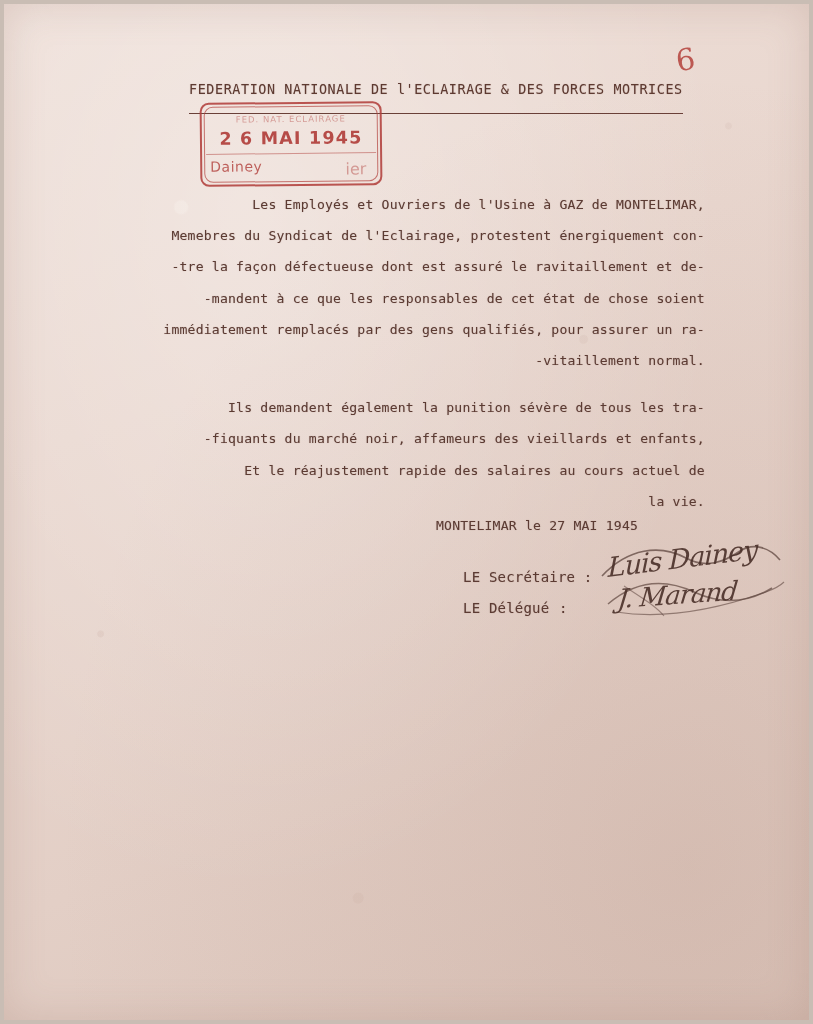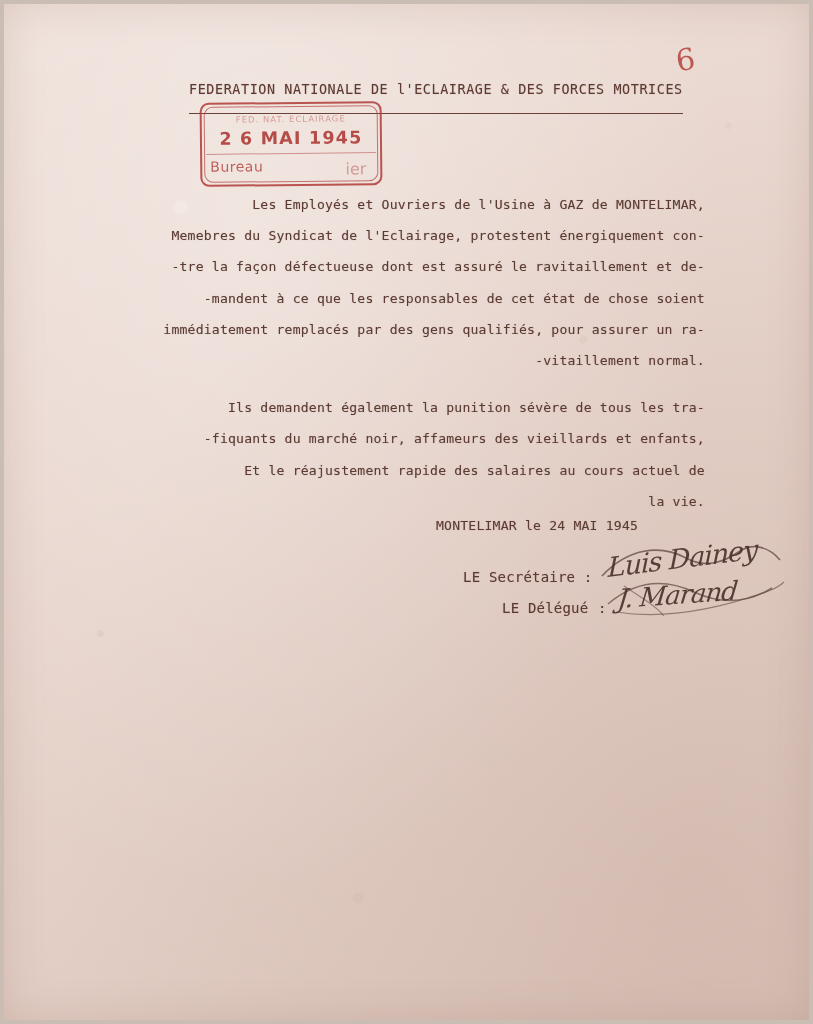--- a/index.html
+++ b/index.html
@@ -152,21 +152,21 @@
     font-size: 13.1px;
   }
 
   
   #sig-block {
     left: 459px;
     top: 558px;
     font-size: 14px;
     line-height: 31px;
   }
-  #sig-block .colon { display: inline-block; width: 96px; margin-left: 39px; }
+  #sig-block .colon { display: inline-block; width: 96px; }
 
   
   .signature {
     position: absolute;
     font-family: "DejaVu Serif", serif;
     font-style: italic;
     color: #4a3029;
     letter-spacing: -1px;
     transform-origin: left center;
     opacity: .9;
@@ -198,27 +198,27 @@
   <div id="margin-mark">6</div>
 
   <div class="typed" id="header-line">FEDERATION NATIONALE DE l'ECLAIRAGE &amp; DES FORCES MOTRICES</div>
 
   <div id="stamp">
     <div class="frame-outer"></div>
     <div class="frame-inner"></div>
     <div class="line-top">FED. NAT. ECLAIRAGE</div>
     <div class="date">2 6 MAI 1945</div>
     <div class="sep"></div>
-    <div class="bureau">Bureau</div>
+    <div class="bureau">Dainey</div>
     <div class="bureau-faded">ier</div>
   </div>
 
   <div class="typed" id="body-text"><div><span class="indent"></span><span>Les Employés et Ouvriers de l'Usine à GAZ de MONTELIMAR,</span></div><div><span>Memebres du Syndicat de l'Eclairage, protestent énergiquement con-</span></div><div><span>-tre la façon défectueuse dont est assuré le ravitaillement et de-</span></div><div><span>-mandent à ce que les responsables de cet état de chose soient</span></div><div><span>immédiatement remplacés par des gens qualifiés, pour assurer un ra-</span></div><div><span>-vitaillement normal.</span></div><div style="height: 16px;">&nbsp;</div><div><span class="indent"></span><span>Ils demandent également la punition sévère de tous les tra-</span></div><div><span>-fiquants du marché noir, affameurs des vieillards et enfants,</span></div><div><span class="indent"></span><span>Et le réajustement rapide des salaires au cours actuel de</span></div><div><span>la vie.</span></div></div>
 
-  <div class="typed" id="placedate">MONTELIMAR le 24 MAI 1945</div>
+  <div class="typed" id="placedate">MONTELIMAR le 27 MAI 1945</div>
 
   <div class="typed" id="sig-block"><div><span>LE Secrétaire :</span></div><div><span class="colon">LE Délégué</span><span>:</span></div></div>
 
   <div class="signature" id="sig-secretaire">Luis Dainey</div>
   <div class="signature" id="sig-delegue">J. Marand</div>
 
   <svg class="sig-flourish" style="left:590px; top:538px;" width="200" height="90" viewBox="0 0 200 90">
     <path d="M8,34 C34,6 66,2 92,16 C112,27 130,20 146,9 C160,0 176,6 186,18" fill="none" stroke="#4a3029" stroke-width="1.6" opacity="0.75"></path>
     <path d="M14,62 C42,38 70,36 100,50 C126,62 152,62 178,46" fill="none" stroke="#4a3029" stroke-width="1.5" opacity="0.7"></path>
     <path d="M22,70 C60,76 110,72 172,50 C180,47 186,44 190,40" fill="none" stroke="#4a3029" stroke-width="1.1" opacity="0.6"></path>

